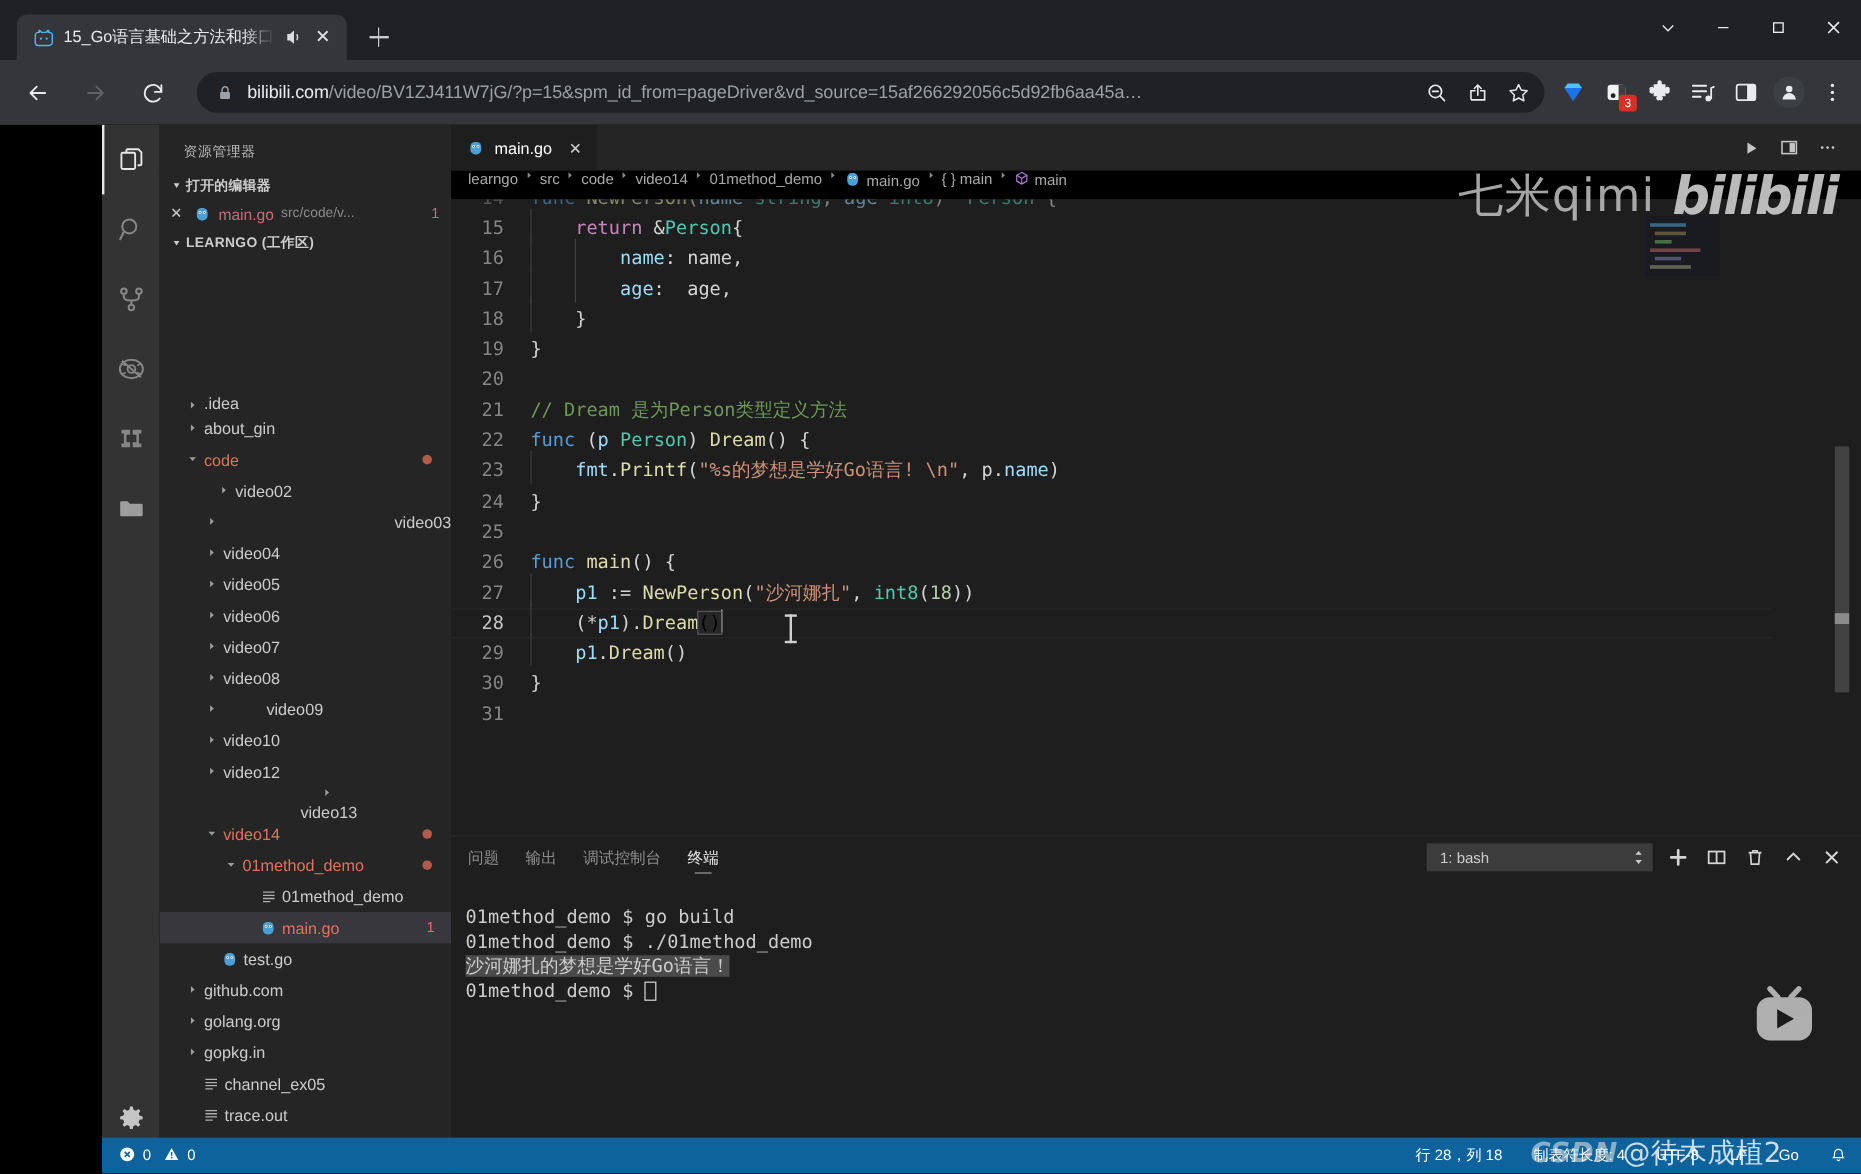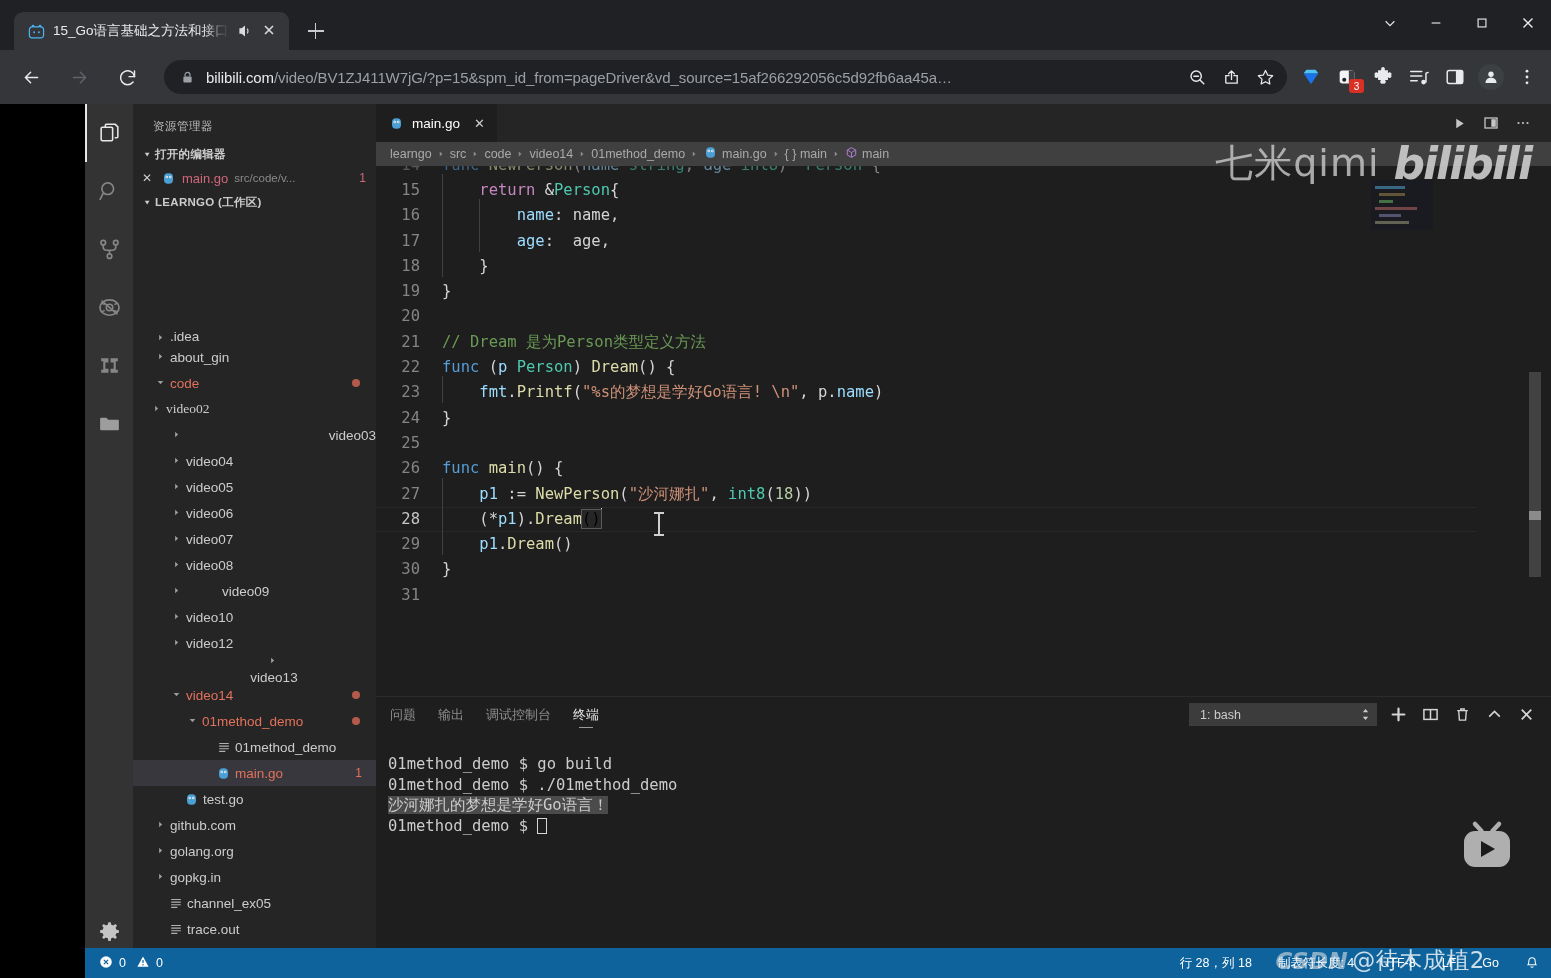--- a/index.html
+++ b/index.html
@@ -129,22 +129,22 @@
   .etab {
     display:flex; align-items:center; gap:8px; padding: 0 12px 0 13px;
     background:#1e1e1e; color:#ffffff; font-size: 13.5px; min-width: 120px;
     border-right: 1px solid #252526;
   }
   .etab .x { margin-left: 6px; color:#cfcfcf; font-size: 13px; }
   .tabs-actions { margin-left:auto; display:flex; align-items:center; gap: 4px; padding-right: 14px; }
   .ta-icon { width: 28px; height: 28px; display:flex; align-items:center; justify-content:center; }
 
   .breadcrumbs {
-    height: 24px; display:flex; align-items:center; gap: 5px;
-    padding-left: 14px; color:#a9a9a9; font-size: 12.5px; background:#404040;
+    height: 24px; display:flex; align-items:flex-start; gap: 5px;
+    padding-left: 14px; color:#a9a9a9; font-size: 12.5px; background:#000000;
   }
   .bc-sep { color:#6e6e6e; font-size: 10px; }
   .bc-item { display:flex; align-items:center; gap:4px; }
 
   .code-area { position:absolute; left:0; right:0; top: 62px; bottom: 282px; overflow:hidden; background:#1e1e1e; }
   .code-lines { font-family: "DejaVu Sans Mono", monospace; font-size: 15.5px; line-height: 25.3px; }
   .cl { display:flex; height: 25.3px; white-space: pre; position: relative; }
   .cl.cur { background: transparent; }
   .cl.cur::before, .cl.cur::after {
     content:""; position:absolute; left:0; right: 75px; height:1px; background:#282828;
@@ -474,21 +474,21 @@
               </svg></span>
             <span class="label">about_gin</span>
           </div>
           <div class="tree-row mod" style="padding-left: 20px;">
             <span class="arrow"><svg viewBox="0 0 16 16" width="9" height="9">
                 <path d="M3 5.5h10L8 11z" fill="#9d9d9d"></path>
               </svg></span>
             <span class="label" style="color: rgb(226, 114, 91);">code</span>
             <span class="dot"></span>
           </div>
-          <div class="tree-row" style="padding-left: 16px; font-family: Liberation Serif, serif;">
+          <div class="tree-row" style="padding-left: 46px;">
             <span class="arrow"><svg viewBox="0 0 16 16" width="9" height="9">
                 <path d="M5.5 3v10L11 8z" fill="#9d9d9d"></path>
               </svg></span>
             <span class="label">video02</span>
           </div>
           <div class="tree-row" style="padding-left: 36px; justify-content: space-between;">
             <span class="arrow"><svg viewBox="0 0 16 16" width="9" height="9">
                 <path d="M5.5 3v10L11 8z" fill="#9d9d9d"></path>
               </svg></span>
             <span class="label">video03</span>

